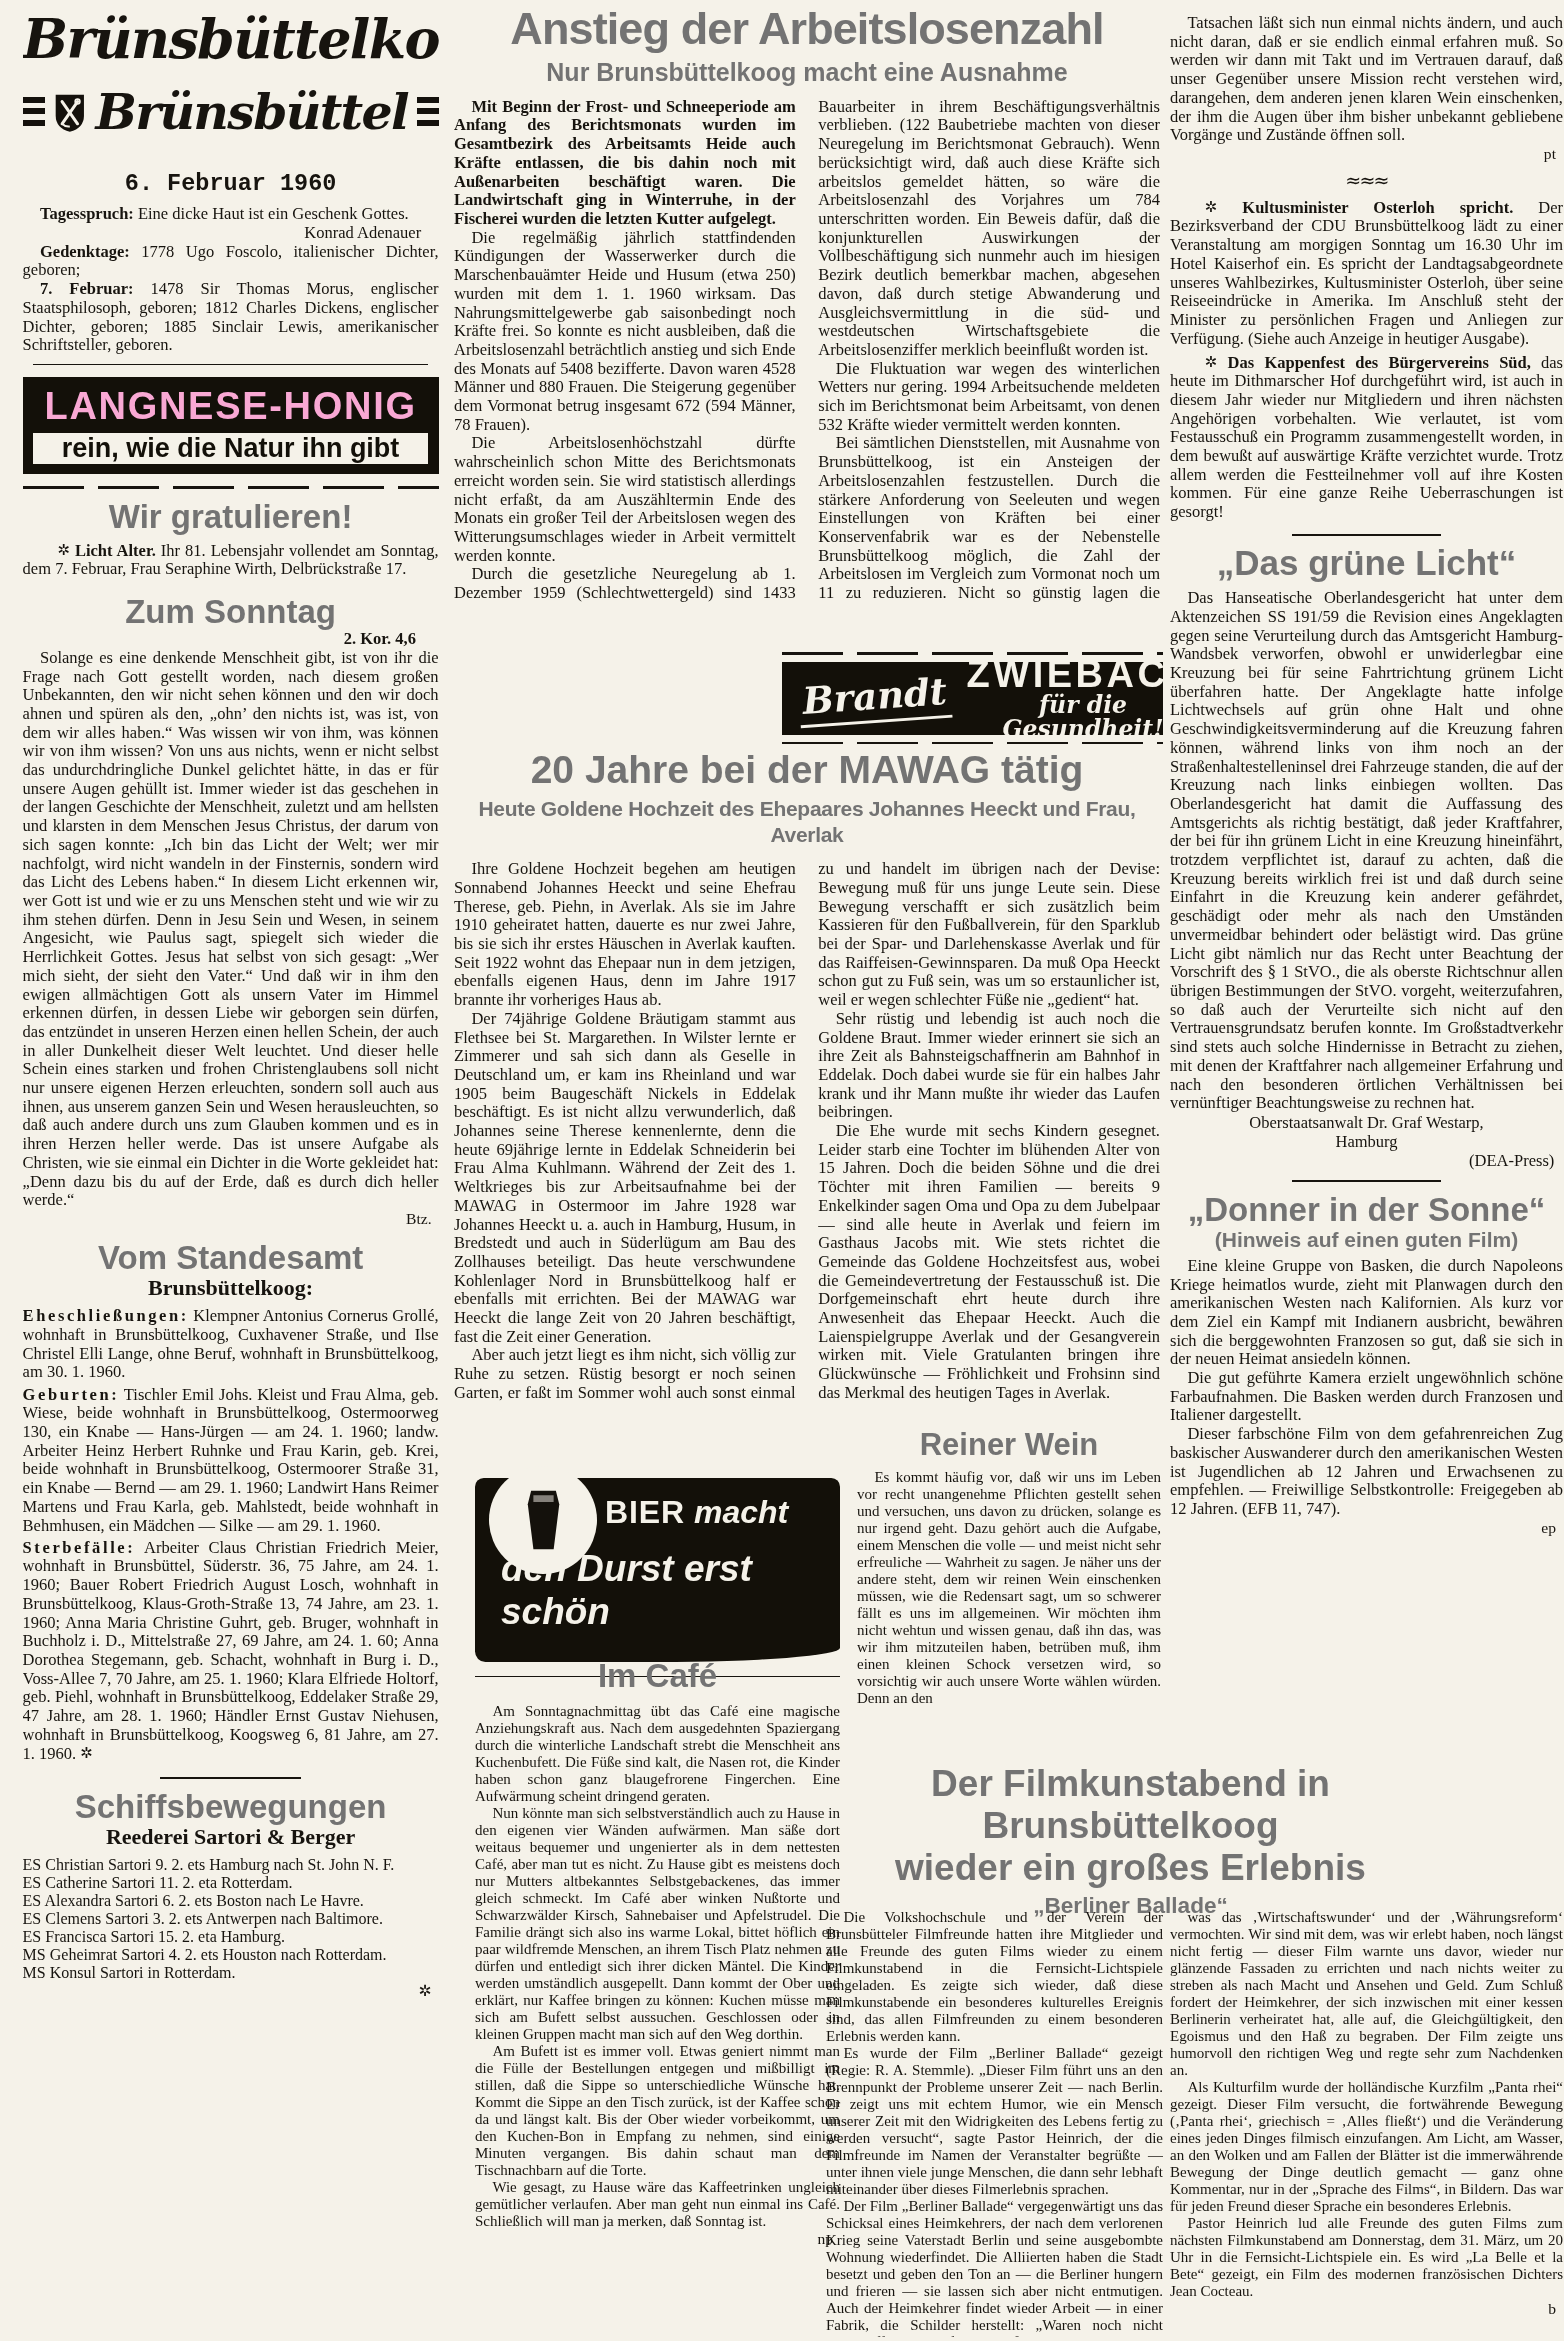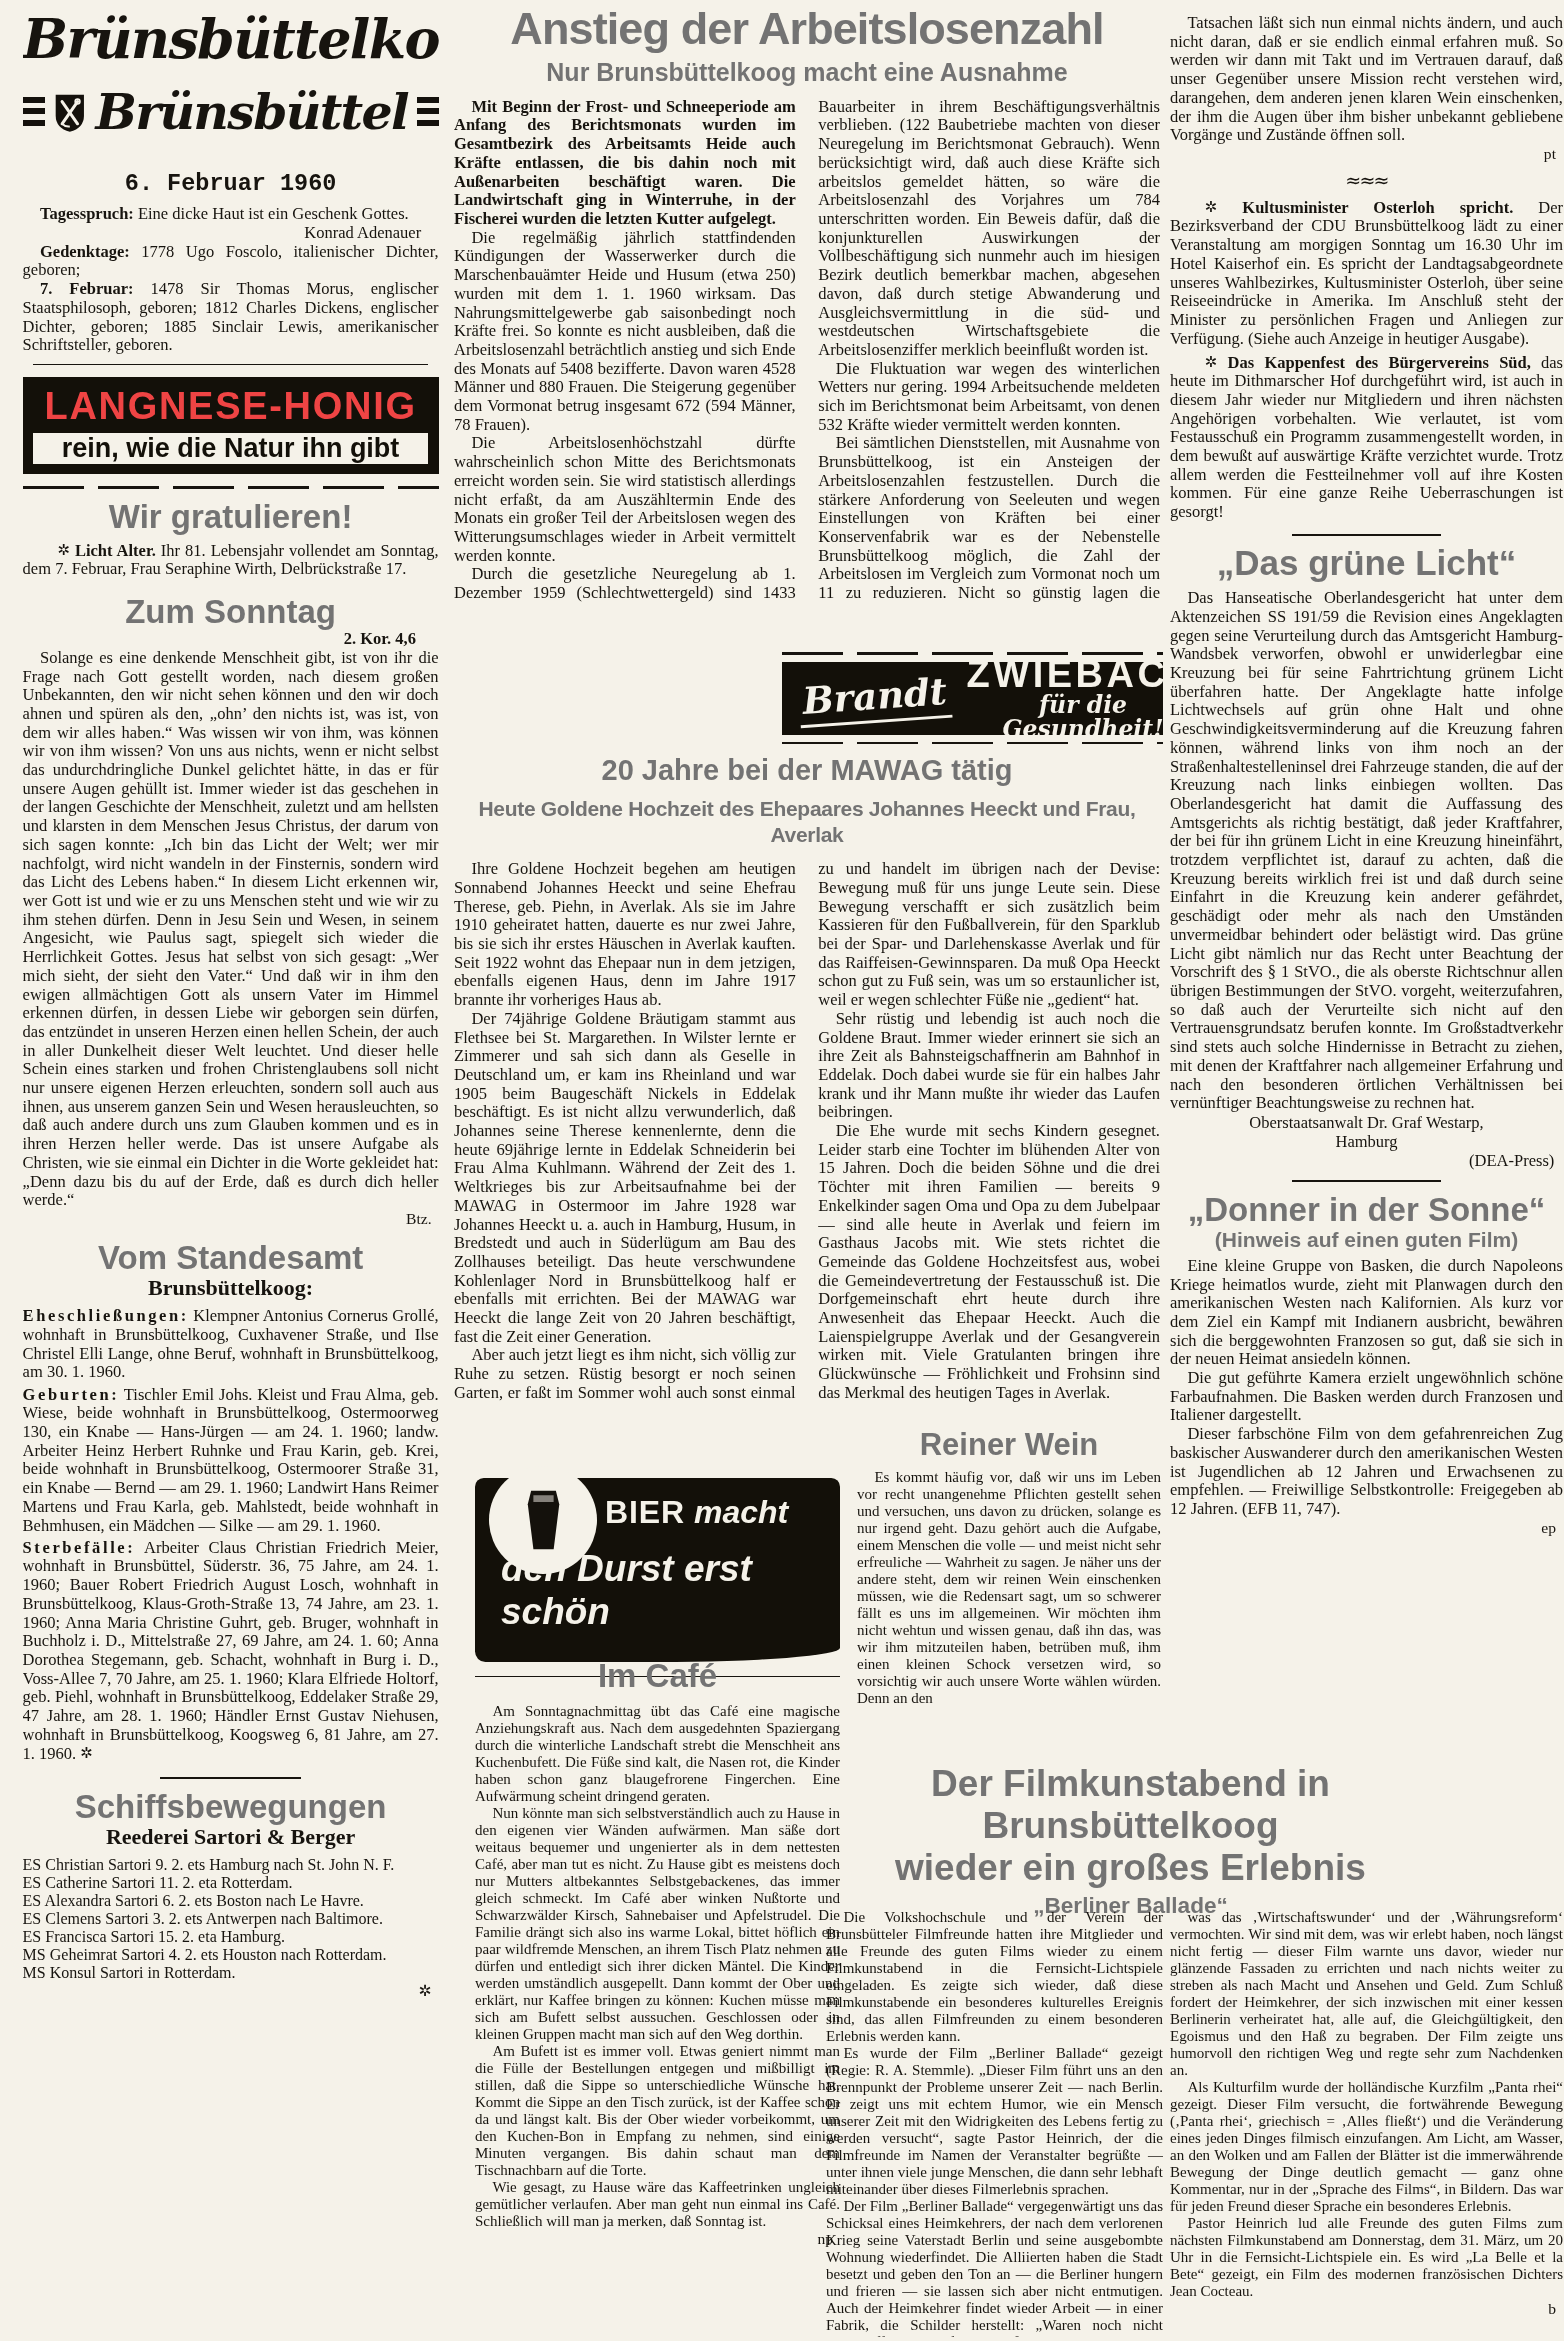--- a/index.html
+++ b/index.html
@@ -21,21 +21,21 @@
   
   .mast-title{font-family:"DejaVu Serif",serif;font-weight:bold;font-style:italic;letter-spacing:-1.7px;
               font-size:54px;line-height:54px;text-align:center;}
   .mast-row2{display:flex;align-items:center;justify-content:center;gap:8.7px;margin-top:1.7px;}
   .mast-title2{font-family:"DejaVu Serif",serif;font-weight:bold;font-style:italic;letter-spacing:-1.7px;
                font-size:49px;line-height:49px;}
   .flourish{width:49px;height:31px;background:repeating-linear-gradient(180deg,#14110c 0 6px,transparent 6px 11.3px);}
   .mast-date{font-size:23.5px;font-weight:bold;text-align:center;margin:12px 0 8.7px 0;font-family:Liberation Mono, monospace;}
   
   .ad-langnese{background:#131009;padding:8.7px 10.4px 10.4px 10.4px;margin:12px 0;}
-  .ad-langnese .l1{color:#ef4444;font-family:"Liberation Sans",sans-serif;font-weight:bold;
+  .ad-langnese .l1{color:#f9a8d4;font-family:"Liberation Sans",sans-serif;font-weight:bold;
                    font-size:38px;line-height:40px;text-align:center;letter-spacing:1.7px;}
   .ad-langnese .l2{background:#f5f2e9;color:#131009;font-family:"Liberation Sans",sans-serif;font-weight:bold;
                    font-size:27px;line-height:31px;text-align:center;margin-top:7px;}
   .ad-zwieback .bar{background:#131009;height:73px;display:flex;align-items:center;gap:15.6px;padding:0 17.4px;}
   .zw-brand{color:#f5f2e9;font-family:"DejaVu Serif",serif;font-style:italic;font-weight:bold;font-size:37px;
             transform:rotate(-4deg);border-bottom:3.5px solid #f5f2e9;padding:0 3.5px 1.7px 3.5px;}
   .zw-right{flex:1;text-align:center;}
   .zw-prod{color:#f5f2e9;font-family:"Liberation Sans",sans-serif;font-weight:bold;font-size:38px;line-height:37px;letter-spacing:3.5px;}
   .zw-tag{color:#f5f2e9;font-family:"DejaVu Serif",serif;font-style:italic;font-weight:bold;font-size:23.5px;line-height:24px;}
   .ad-bier{background:#131009;border-radius:8.7px 8.7px 50% 10.4px / 8.7px 8.7px 14px 10.4px;height:163px;position:relative;padding:12px 15.6px 8.7px 130px;}
@@ -43,21 +43,21 @@
                display:flex;align-items:center;justify-content:center;}
   .bier-l1{color:#f5f2e9;font-family:"Liberation Sans",sans-serif;font-size:32px;line-height:45px;font-weight:bold;font-style:italic;}
   .bier-l2{color:#f5f2e9;font-family:"Liberation Sans",sans-serif;font-size:37px;line-height:43px;font-weight:bold;font-style:italic;
            margin-left:-104px;margin-top:12px;}
   .bier-word{font-weight:bold;font-style:normal;letter-spacing:0.9px;}
   .cols{column-count:2;column-gap:22.6px;}
   .quote{font-size:16.5px;line-height:18.7px;text-indent:0;padding-left:22.6px;}
   .ships p{text-indent:-45px;padding-left:45px;text-align:left;font-size:16px;line-height:18px;}
   .headline-1{font-size:45px;line-height:47px;letter-spacing:-0.9px;text-align:center;}
   .headline-2{font-size:25px;line-height:30px;text-align:center;margin-top:5.2px;}
-  .mid-head{font-size:29px;line-height:42px;text-align:center;}
+  .mid-head{font-size:39px;line-height:42px;text-align:center;}
   .mid-sub{font-size:21px;line-height:26px;text-align:center;letter-spacing:-0.3px;margin-top:5.2px;}
   .sec-head{font-size:33px;line-height:37px;text-align:center;}
   .sec-sub{font-size:22px;line-height:24px;text-align:center;font-weight:bold;}
   .squiggle{text-align:center;font-family:"DejaVu Sans",sans-serif;font-size:19px;letter-spacing:-1.7px;line-height:19px;margin:8.7px 0;}
 </style>
 </head>
 <body>
 
 <div class="page">
 

